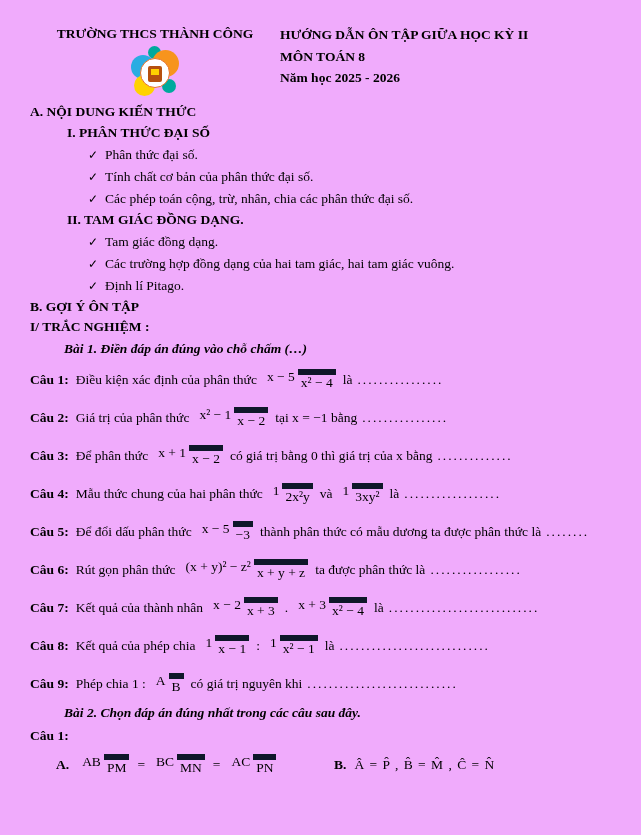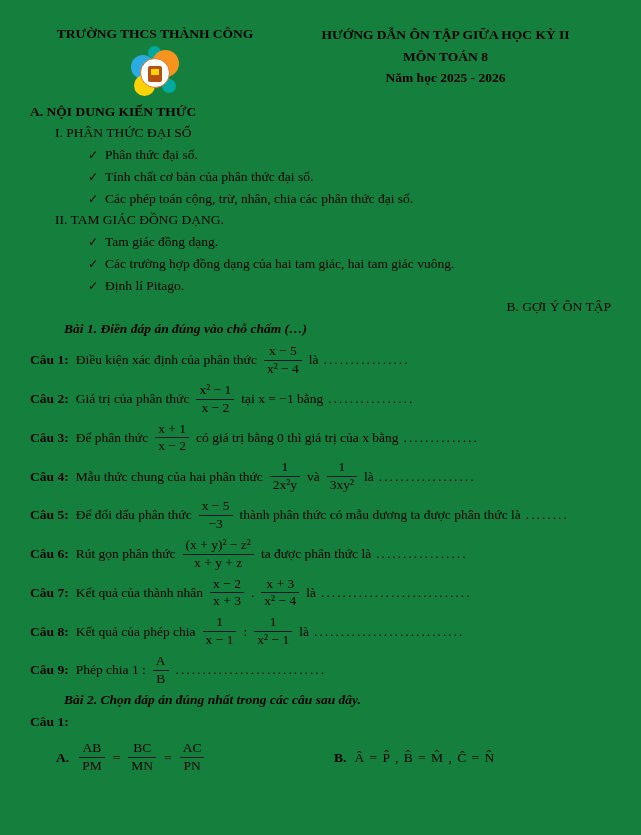--- a/index.html
+++ b/index.html
@@ -1,51 +1,51 @@
 <!DOCTYPE html>
 <html><head>
 <meta charset="utf-8">
 <style>
   html,body{margin:0;padding:0;background:#ffffff;}
   .page{
     width:641px;height:835px;box-sizing:border-box;overflow:hidden;
-    background:#15803d;color:#000;
+    background:#f0abfc;color:#000;
     padding:24px 30px 0 30px;
     font-family:"Liberation Serif", serif;
     font-size:13.5px;line-height:1.5;
   }
   
   .header{display:flex;align-items:flex-start;}
   .header-left{width:250px;text-align:center;}
   .school{font-weight:bold;}
-  .header-right{flex:1;text-align:center;font-weight:bold;line-height:1.6;}
+  .header-right{flex:1;text-align:left;font-weight:bold;line-height:1.6;}
   
   .logo{position:relative;width:48px;height:56px;margin:2px auto 0 auto;}
   .lc{position:absolute;border-radius:50%;}
   .lc-teal-top{left:17px;top:0;width:13px;height:13px;background:#00a99d;}
   .lc-blue{left:0;top:9px;width:24px;height:24px;background:#2aace2;}
   .lc-orange{right:0;top:4px;width:27px;height:27px;background:#f7941d;}
   .lc-yellow{left:3px;top:29px;width:21px;height:21px;background:#ffd200;}
   .lc-teal-br{right:3px;top:33px;width:14px;height:14px;background:#00a99d;}
   .lc-center{left:9px;top:12px;width:30px;height:30px;background:#fff;border:1px solid #e8732a;box-sizing:border-box;}
   .podium{position:absolute;left:17px;top:20px;width:14px;height:16px;background:#b5500f;border-radius:2px;}
   .podium-book{position:absolute;left:20px;top:23px;width:8px;height:6px;background:#ffd200;}
   
   .h-a{font-weight:bold;margin-top:0;}
-  .h-sub{font-weight:normal;margin-left:25px;}
+  .h-sub{font-weight:bold;margin-left:37px;}
   .check-item{margin-left:58px;margin-top:2px;display:flex;gap:7px;align-items:baseline;}
   .check{font-size:12px;}
-  .h-b{font-weight:normal;text-align:right;}
+  .h-b{font-weight:bold;}
   .h-bai{font-weight:bold;font-style:italic;margin-top:2px;margin-left:34px;}
   
   .question{display:flex;align-items:center;gap:5px;margin-top:4px;min-height:34px;white-space:nowrap;}
   .qlabel{font-weight:bold;margin-right:2px;}
-  .frac{display:inline-flex;flex-direction:column;align-items:stretch;text-align:center;line-height:1.25;margin:0 2px;}
+  .frac{display:inline-flex;flex-direction:row;align-items:stretch;text-align:center;line-height:1.25;margin:0 2px;}
   .frac .num{padding:0 3px;}
-  .frac .den{border-top:1px solid #0f172a;padding:0 3px;}
+  .frac .den{border-top:6px solid #0f172a;padding:0 3px;}
   .dots{letter-spacing:2px;}
   
   .bai2-q{display:flex;gap:6px;align-items:center;margin-top:2px;}
   .options{display:flex;align-items:center;margin-top:8px;}
   .option{display:flex;align-items:center;gap:6px;}
   .option-a{margin-left:26px;width:278px;}
   .hat-text{letter-spacing:1px;}
 </style>
 </head>
 <body>
@@ -98,20 +98,21 @@
   <div class="check-item">
     <span class="check">✓</span>
     <span>Các trường hợp đồng dạng của hai tam giác, hai tam giác vuông.</span>
   </div>
   <div class="check-item">
     <span class="check">✓</span>
     <span>Định lí Pitago.</span>
   </div>
 
   <div class="h-b">B. GỢI Ý ÔN TẬP</div>
+  <div class="h-b">I/ TRẮC NGHIỆM :</div>
   <div class="h-bai">Bài 1. Điền đáp án đúng vào chỗ chấm (…)</div>
 
   <div class="question">
     <span class="qlabel">Câu 1:</span>
     <span class="qtext">Điều kiện xác định của phân thức</span>
     <span class="frac">
       <span class="num">x − 5</span>
       <span class="den">x² − 4</span>
     </span>
     <span class="qtext">là</span>
@@ -210,20 +211,21 @@
     <span class="dots">............................</span>
   </div>
 
   <div class="question">
     <span class="qlabel">Câu 9:</span>
     <span class="qtext">Phép chia 1 :</span>
     <span class="frac">
       <span class="num">A</span>
       <span class="den">B</span>
     </span>
+    <span class="qtext">có giá trị nguyên khi</span>
     <span class="dots">............................</span>
   </div>
 
   <div class="h-bai">Bài 2. Chọn đáp án đúng nhất trong các câu sau đây.</div>
 
   <div class="bai2-q">
     <span class="qlabel">Câu 1:</span>
   </div>
 
   <div class="options">

